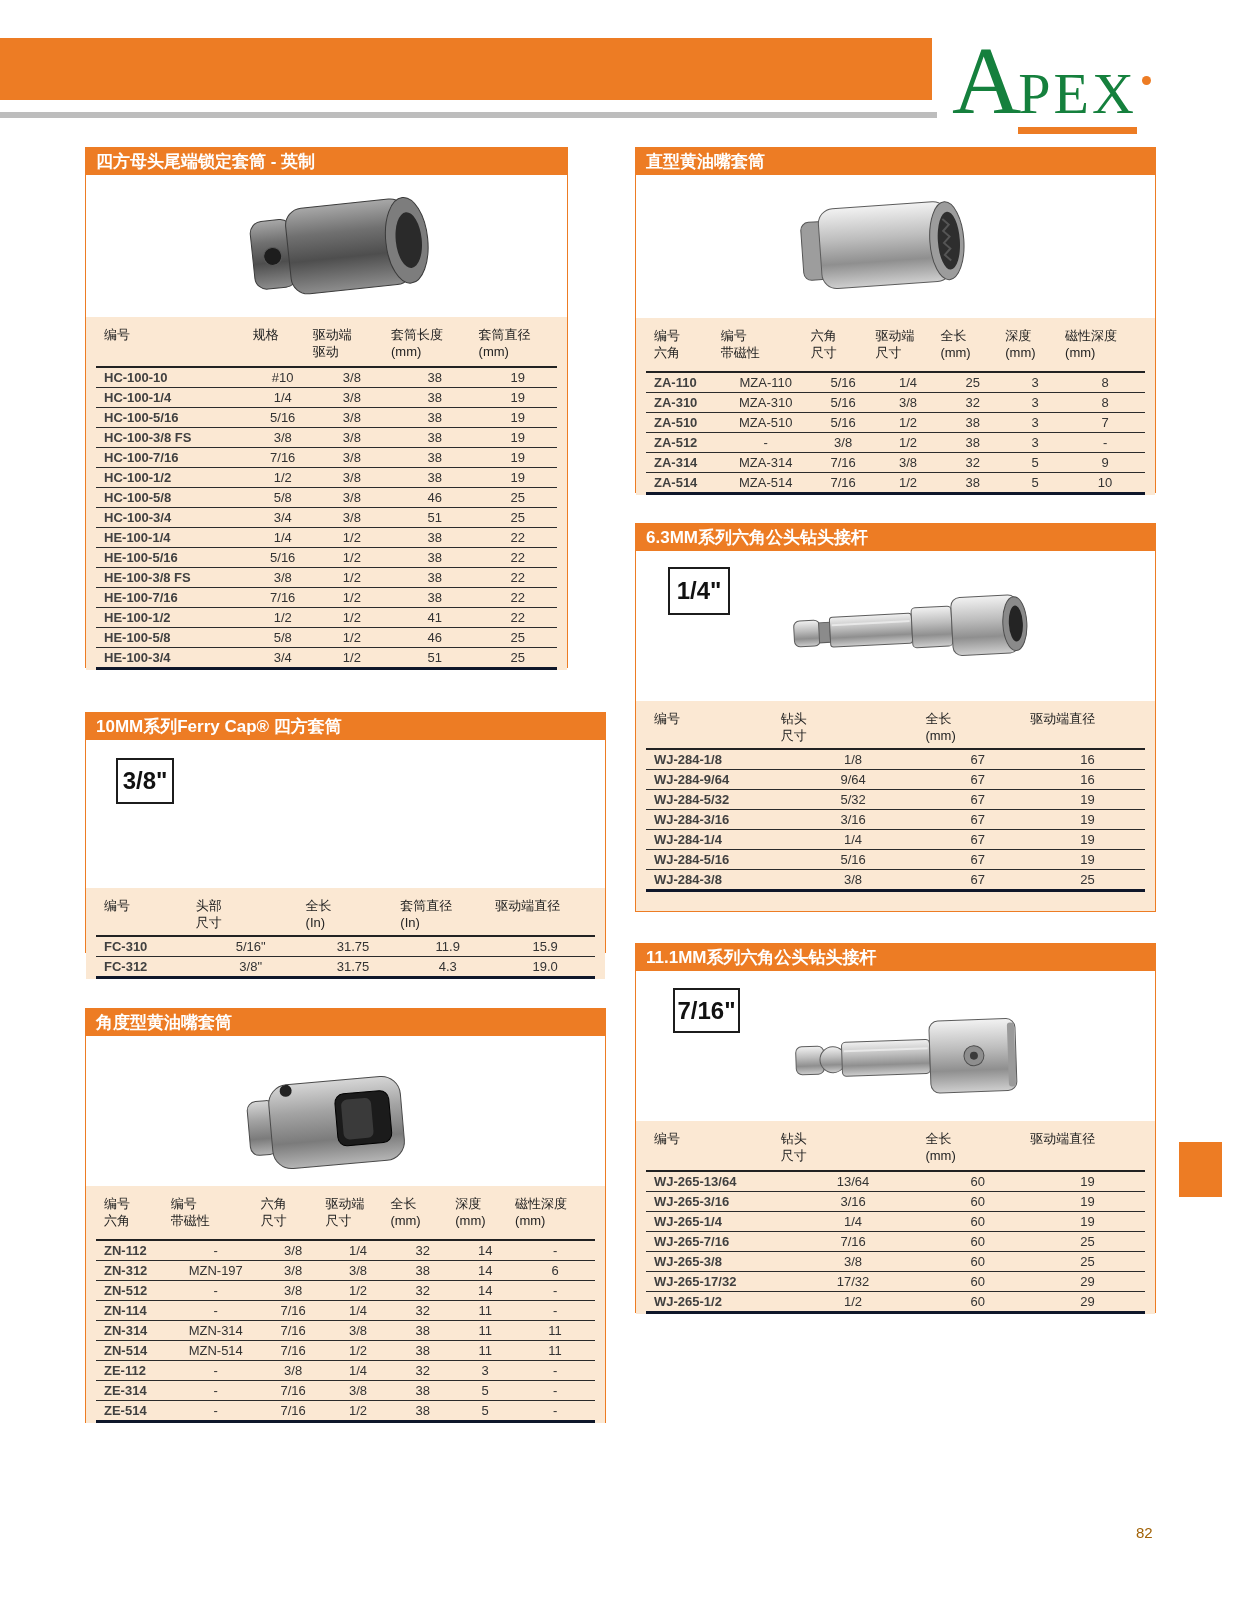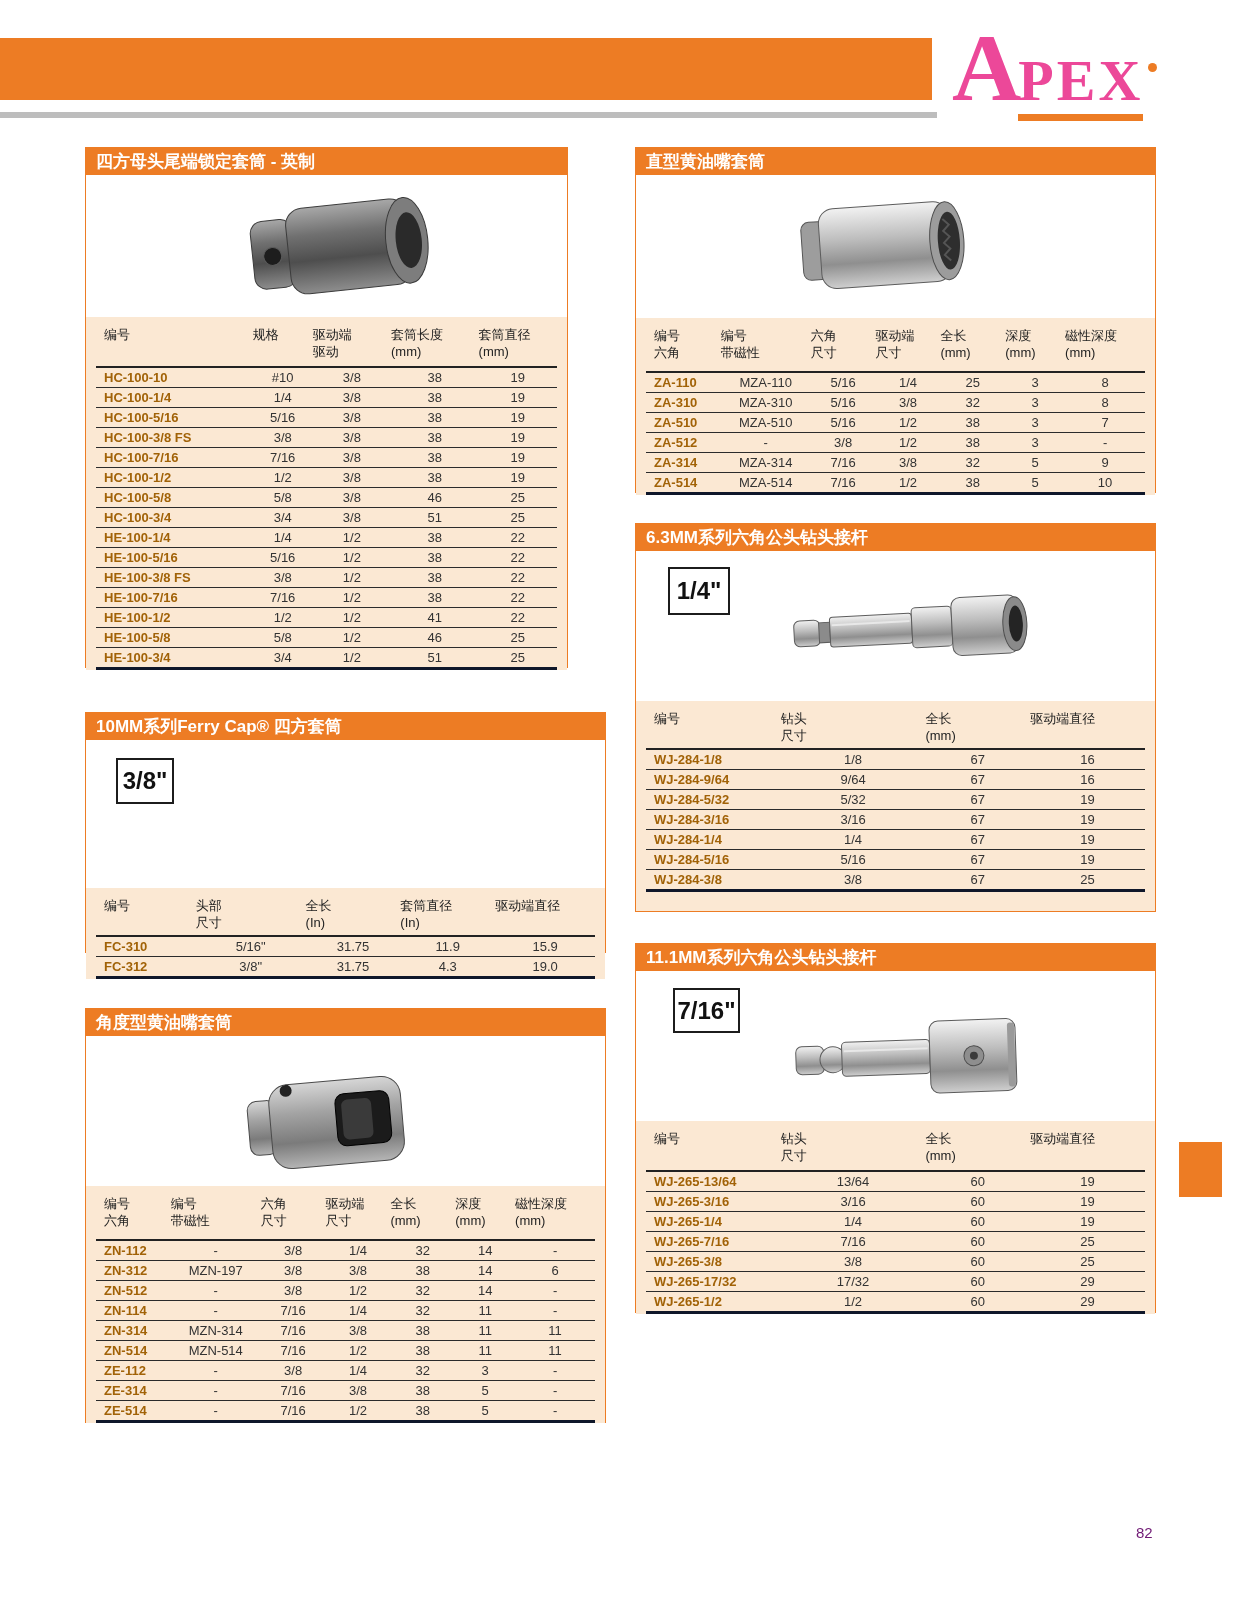--- a/index.html
+++ b/index.html
@@ -6,21 +6,21 @@
   body{
     position:relative;
     width:1234px;height:1599px;
     background:#ffffff;
     font-family:"Liberation Sans",sans-serif;
     overflow:hidden;
   }
   
   .top-bar{position:absolute;left:0;top:38px;width:932px;height:62px;background:#ED7C24;}
   .top-divider{position:absolute;left:0;top:112px;width:937px;height:6px;background:#BDBDBD;}
-  .logo{position:absolute;left:952px;top:26px;color:#ec4899;font-family:"Liberation Serif",serif;font-weight:bold;white-space:nowrap;}
+  .logo{position:absolute;left:952px;top:39px;color:#15803d;font-family:"Liberation Serif",serif;font-weight:normal;white-space:nowrap;}
   .logo-a{font-size:96px;line-height:84px;letter-spacing:-3px;vertical-align:baseline;}
   .logo-pex{font-size:58px;line-height:58px;letter-spacing:3px;border-bottom:7px solid #ED7C24;padding-bottom:1px;vertical-align:baseline;}
   .logo-dot{display:inline-block;width:9px;height:9px;border-radius:50%;background:#ED7C24;margin-left:5px;vertical-align:28px;}
   
   .panel{
     position:absolute;
     border:1px solid #ED7C24;
     background:#ffffff;
     display:flex;flex-direction:column;
     box-sizing:border-box;
@@ -42,31 +42,31 @@
     font-weight:normal;font-size:13px;color:#222;
     text-align:left;vertical-align:top;
     padding:9px 0 0 0;line-height:17px;
     white-space:pre-line;
   }
   th:first-child{text-align:left;padding-left:8px;}
   thead tr{border-bottom:2px solid #222;}
   tbody tr{border-top:1px solid #2b2b2b;height:19px;}
   tbody tr:last-child{border-bottom:3px solid #0f172a;}
   td{font-size:13px;color:#333;text-align:center;padding:0;line-height:19px;white-space:nowrap;overflow:hidden;}
-  td:first-child{text-align:left;font-weight:bold;color:#a16207;padding-left:8px;}
+  td:first-child{text-align:left;font-weight:bold;color:#404040;padding-left:8px;}
   
   .size-badge{
     position:absolute;
     border:2px solid #1c1c1c;background:#fff;
     font-weight:bold;color:#111;
     font-size:24px;display:flex;align-items:center;justify-content:center;
     box-sizing:border-box;
   }
   
-  .page-number{position:absolute;left:1136px;top:1524px;font-size:15px;color:#701a75;text-align:center;}
+  .page-number{position:absolute;left:1136px;top:1524px;font-size:15px;color:#a16207;text-align:center;}
   .edge-tab{position:absolute;left:1179px;top:1142px;width:43px;height:55px;background:#ED7C24;}
   .svg-wrap{position:absolute;}
 </style>
 </head>
 <body>
 
 <div class="top-bar"></div>
 <div class="top-divider"></div>
 <div class="logo"><span class="logo-a">A</span><span class="logo-pex">PEX</span><span class="logo-dot"></span>
 </div>

